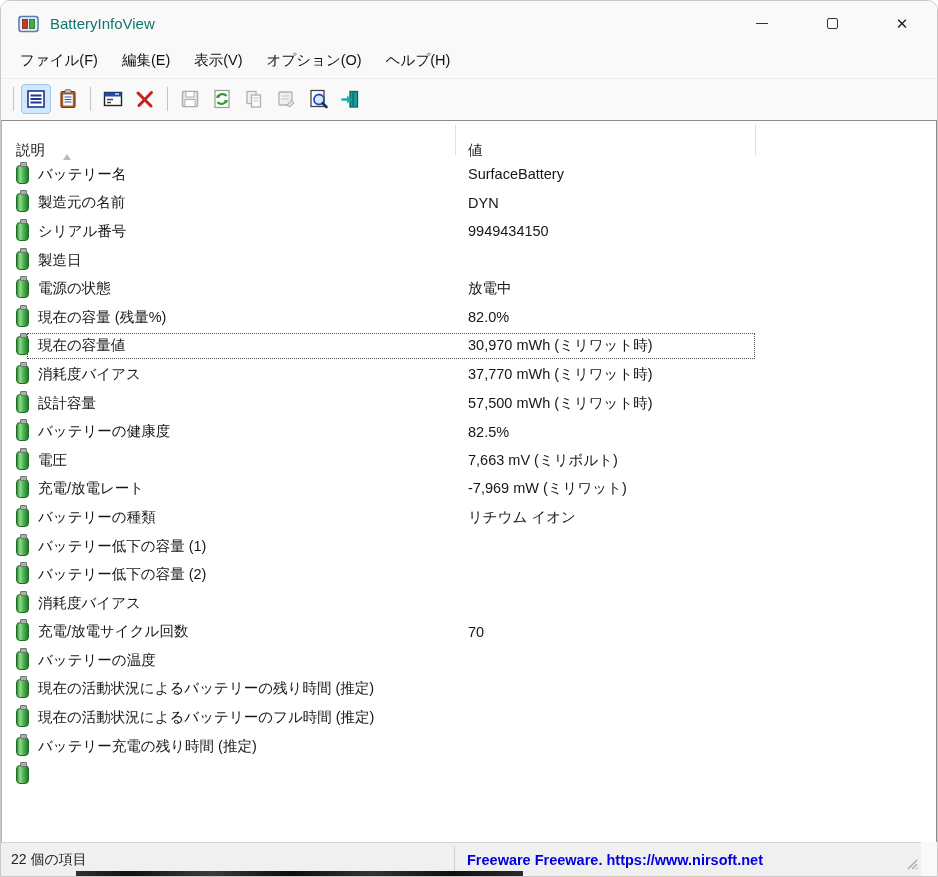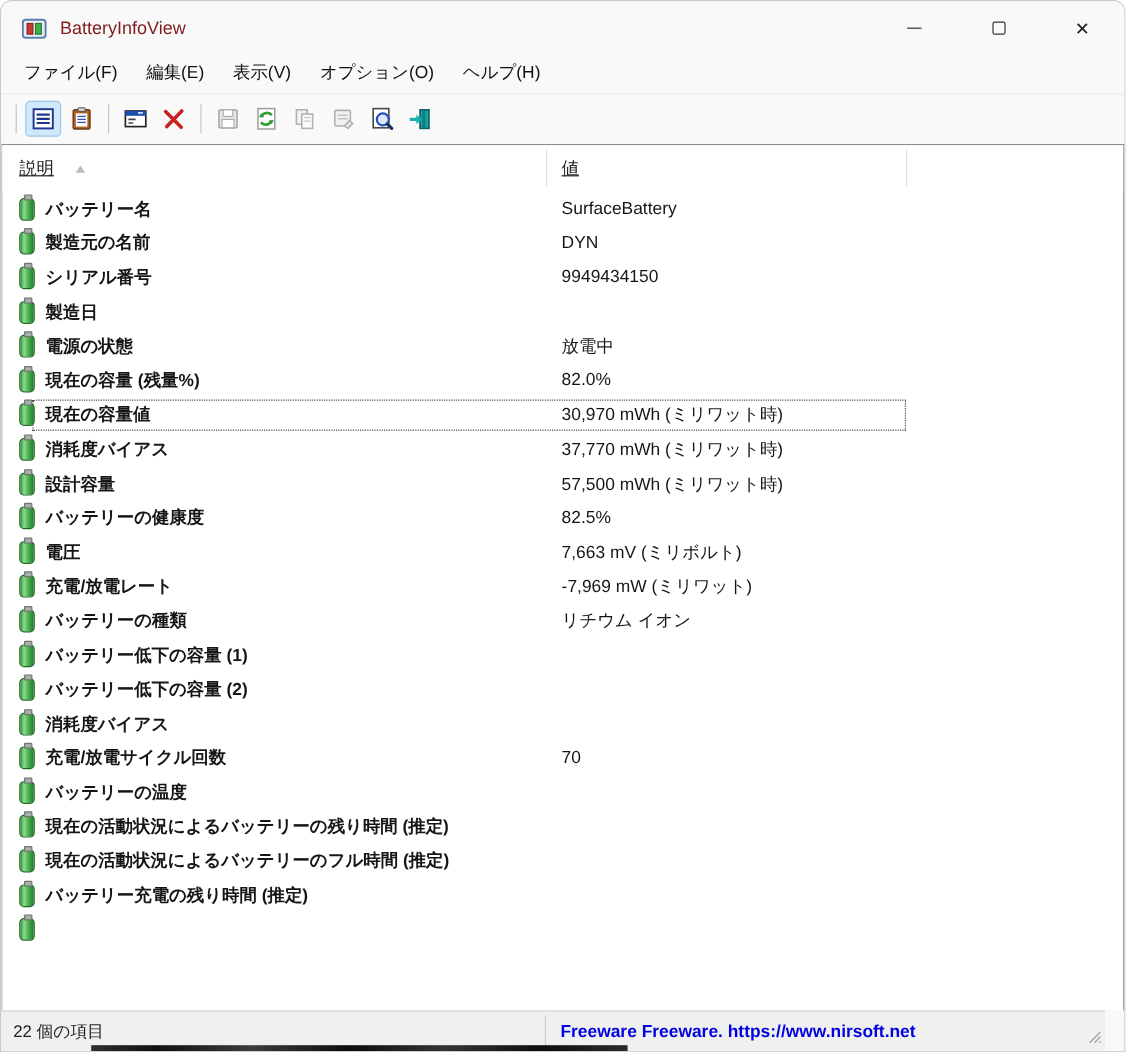--- a/index.html
+++ b/index.html
@@ -8,21 +8,21 @@
 
   .window {
     position:relative; width:938px; height:877px;
     background:#f9f9f9; border:1px solid #c9c9c9;
     border-radius:10px 10px 0 0; overflow:hidden;
   }
 
   
   .titlebar { height:45px; display:flex; align-items:center; background:#f9f9f9; position:relative; }
   .app-icon { margin-left:17px; width:22px; height:20px; display:inline-flex; }
-  .title-text { margin-left:10px; font-size:15px; color:#7f1d1d; }
+  .title-text { margin-left:10px; font-size:15px; color:#0f766e; }
   .win-controls { position:absolute; right:0; top:0; height:45px; display:flex; }
   .win-btn { width:70px; height:45px; display:flex; align-items:center; justify-content:center; color:#222; }
   .min-glyph { display:block; width:12px; height:1.4px; background:#333; }
   .max-glyph { display:block; width:11px; height:11px; border:1.4px solid #333; border-radius:2px; }
   .close-glyph { font-size:15px; font-weight:400; color:#222; }
 
   
   .menubar { height:33px; display:flex; padding-left:7px; background:#f9f9f9; border-bottom:1px solid #ececec; }
   .menu-item { padding:5px 12px; font-size:14.5px; color:#111; border-radius:3px; }
 
@@ -33,33 +33,33 @@
   .tsep { width:1px; height:24px; background:#c4c4c4; margin:0 6px; }
   .tbtn svg { display:block; }
 
   
   .listview {
     position:absolute; top:119px; left:0; right:0; bottom:34px;
     background:#ffffff; border-top:1px solid #8c8c8c;
     border-left:1px solid #b5b5b5; border-right:1px solid #8c8c8c;
   }
   .list-header { position:relative; height:39px; background:#ffffff; }
-  .hcol { position:absolute; top:0; height:39px; display:flex; align-items:center; font-size:14.5px; color:#222;text-decoration:underline; }
+  .hcol { position:absolute; top:0; height:39px; display:flex; align-items:flex-end; font-size:14.5px; color:#222; }
   .hcol1 { left:14px; }
   .hcol2 { left:466px; }
   .hdiv { position:absolute; top:4px; height:30px; width:1px; background:#e0e0e0; }
   .sort-arrow {
     margin-left:18px; width:0; height:0;
     border-left:4px solid transparent; border-right:4px solid transparent;
     border-bottom:6px solid #a9a9a9; opacity:.8;
   }
 
   .rows { position:absolute; top:39px; left:0; right:0; bottom:0; }
   .row { position:relative; height:28.6px; display:flex; align-items:center; padding-left:14px; }
-  .row-label { margin-left:9px; font-size:14.5px; color:#161616; white-space:nowrap;font-weight:bold; }
+  .row-label { margin-left:9px; font-size:14.5px; color:#161616; white-space:nowrap; }
   .row-value { position:absolute; left:466px; font-size:14.5px; color:#161616; white-space:nowrap; }
   .focus-box { display:none; position:absolute; left:25px; top:1px; width:728px; height:26px; border:1px dotted #4f4f4f; }
   .row.focused .focus-box { display:block; }
 
   .battery-icon {
     position:relative; width:13px; height:19px; flex:0 0 13px;
     border:1px solid #1d6b22; border-radius:4px;
     background:linear-gradient(90deg,#2f8a34 0%, #8fdc8f 28%, #4db052 60%, #1f7d26 100%);
   }
   .battery-icon::before {

